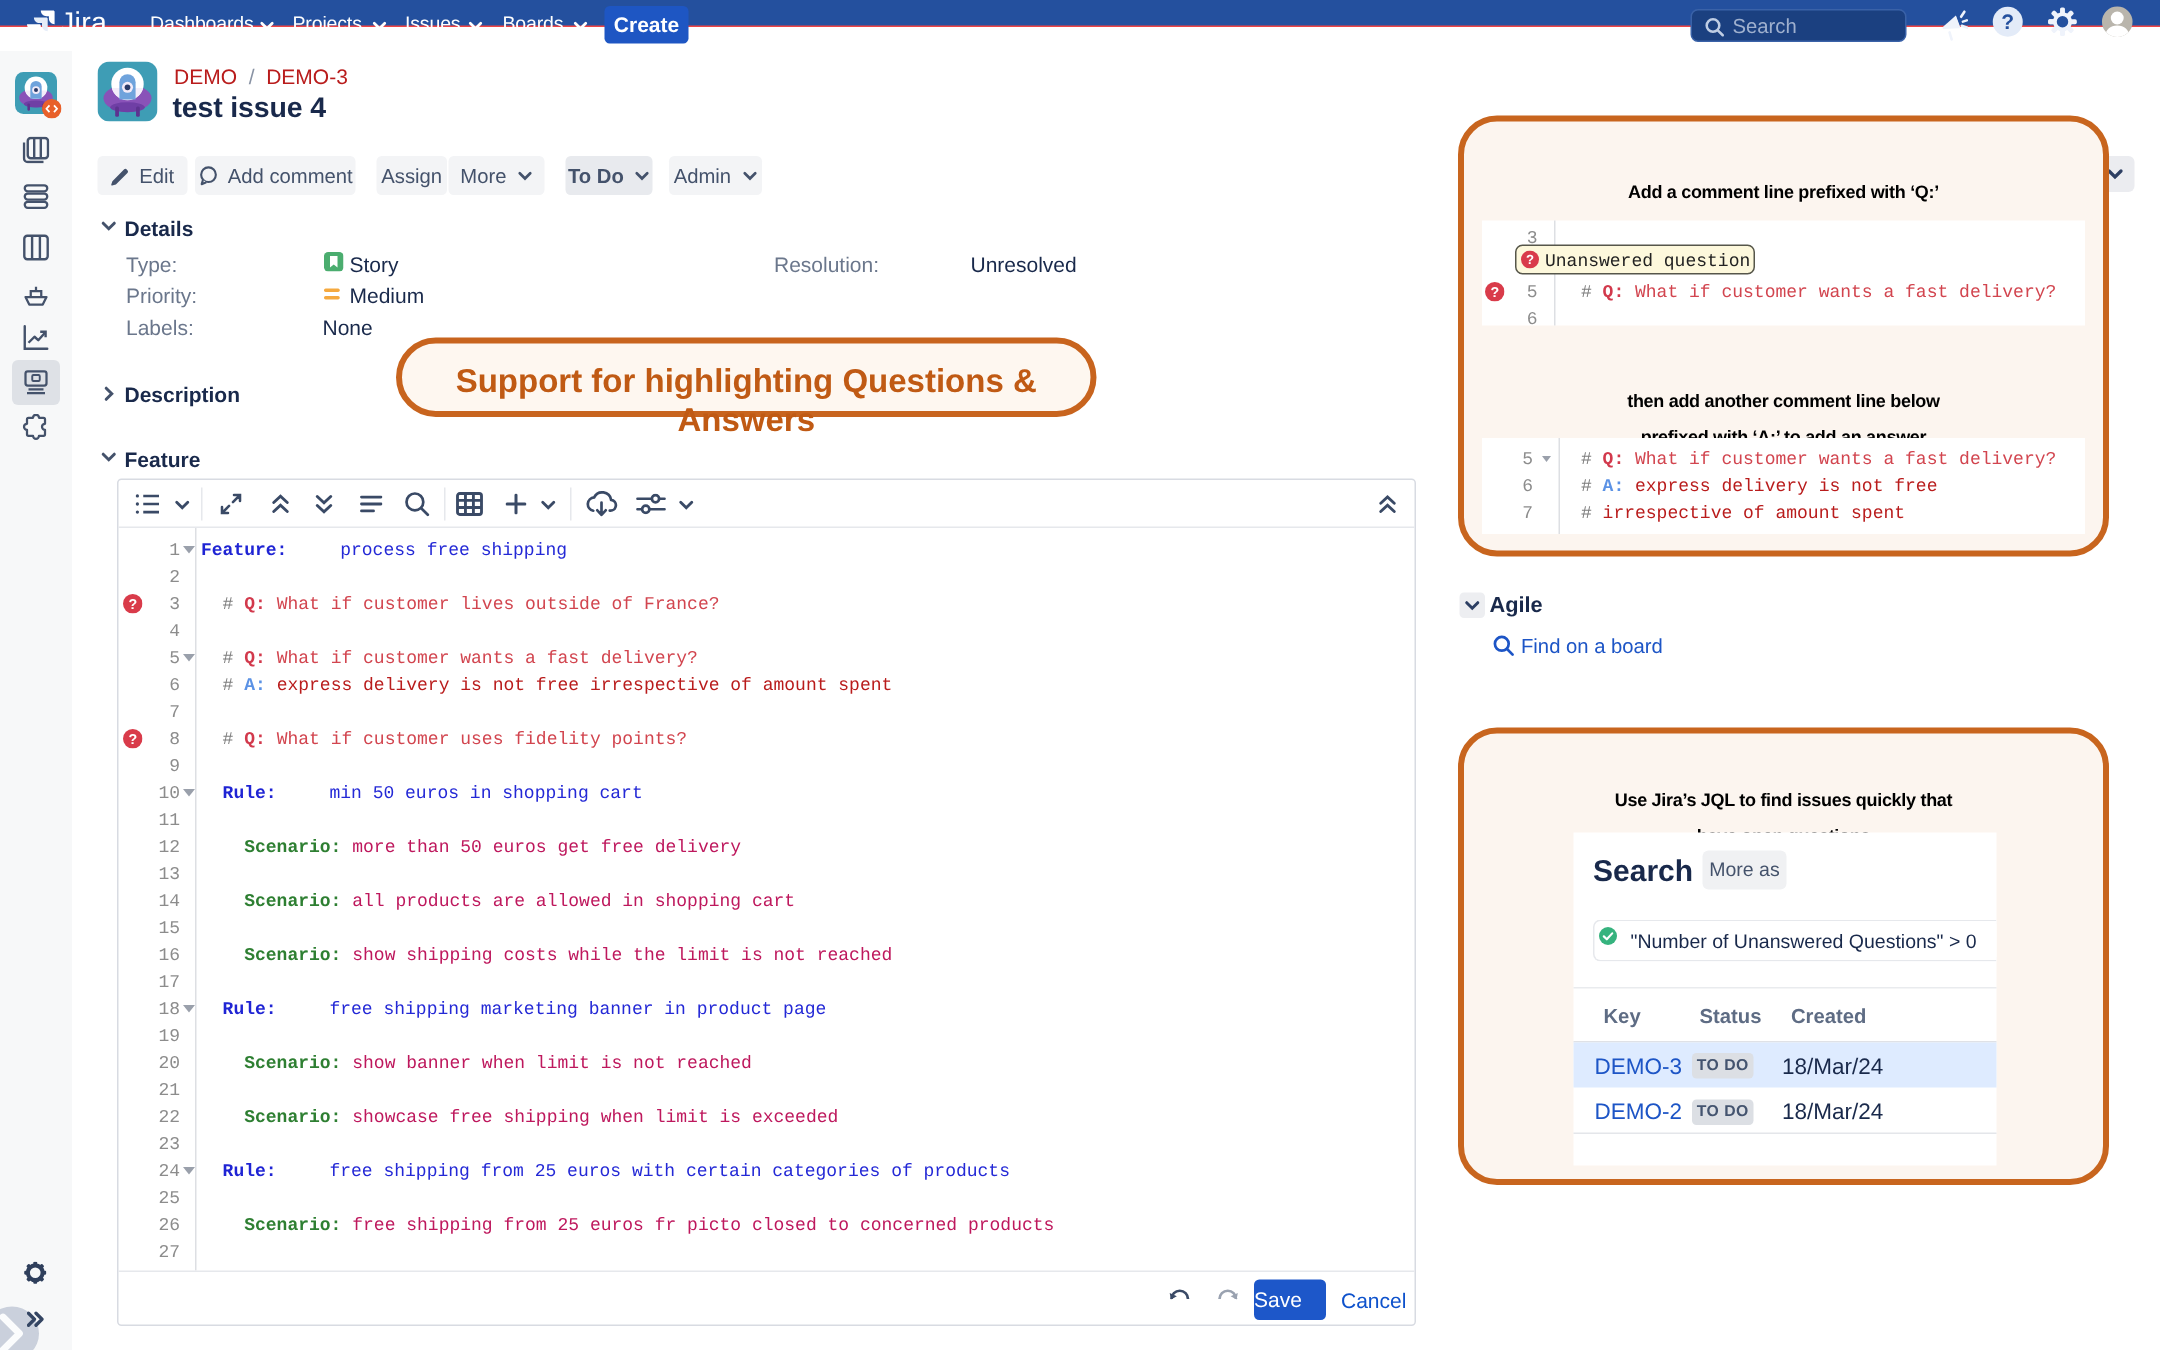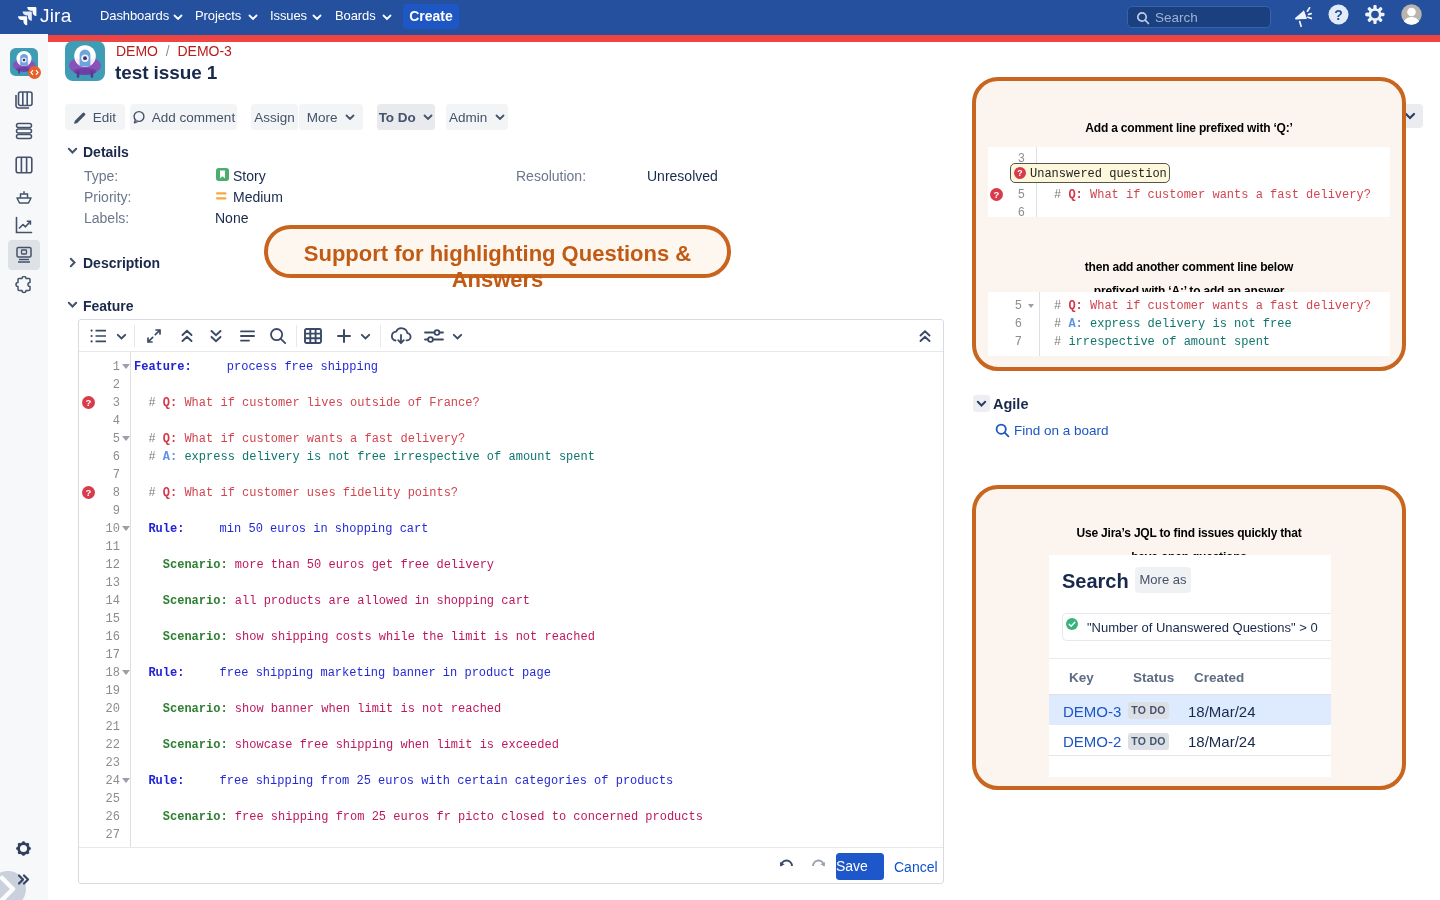--- a/index.html
+++ b/index.html
@@ -1,21 +1,21 @@
 <!DOCTYPE html>
 <html><head>
 <meta charset="utf-8">
 <style>
   * { margin:0; padding:0; box-sizing:border-box; }
   html,body { width:1440px; height:900px; overflow:hidden; background:#fff;
     font-family:"Liberation Sans", sans-serif; }
   .abs { position:absolute; }
   
-  #topnav { position:absolute; left:0; top:0; width:1440px; height:42px;
-    background:#24509E; border-bottom:7px solid #ef4444; }
+  #topnav { position:absolute; left:0; top:0; width:1440px; height:18px;
+    background:#24509E; border-bottom:1px solid #ef4444; }
   .navitem { position:absolute; top:0; height:32px; line-height:32px; color:#fff;
     font-size:13px; font-weight:500; letter-spacing:-0.1px; }
   #createbtn { position:absolute; left:403px; top:4px; width:56px; height:25px;
     background:#1E56C3; border-radius:3.5px; color:#fff; font-size:14px; font-weight:500;
     text-align:center; line-height:25px; font-weight:600; }
   #searchbox { position:absolute; left:1127px; top:6px; width:144px; height:22px;
     background:#1B4080; border:1px solid #3A62A8; border-radius:5px; }
   
   #sidebar { position:absolute; left:0; top:34px; width:48px; height:866px; background:#F7F8F9; }
   
@@ -25,21 +25,21 @@
     color:#44526B; font-size:13.5px; display:flex; align-items:center; justify-content:center; }
   .cl { height:18px; }
   .fold { position:absolute; left:122px; width:0; height:0; border-left:4px solid transparent; border-right:4px solid transparent; border-top:5px solid #9AA0AB; }
   
   .kw  { color:#1F24D4; font-weight:700; }
   .bl  { color:#2429D6;margin-left:28px; }
   .gr  { color:#be185d; }
   .grk { color:#2E7F32; font-weight:700; }
   .rd  { color:#D2454F; }
   .rdk { color:#D2394C; font-weight:700; }
-  .ab  { color:#0f766e;margin-top:24px; }
+  .ab  { color:#b91c1c;margin-top:24px; }
   .abk { color:#5B92E5; font-weight:700; }
   .gy  { color:#7E7E7E; }
   
   .callout { position:absolute; background:#FCF5EF; border:4px solid #C8651E; border-radius:26px; }
   .callout-h { position:absolute; width:100%; text-align:center; color:#000000;
     font-weight:700; font-size:12px; letter-spacing:-0.2px;margin-top:28px; }
   .snippet { position:absolute; background:#fff; font-family:"Liberation Mono", monospace;
     font-size:12px; line-height:18px; }
 </style>
 </head>
@@ -211,21 +211,21 @@
     <rect x="25.7" y="30" width="2.5" height="6.8" rx="1" fill="#5D3390"></rect>
     <circle cx="20" cy="15" r="10.8" fill="#fff"></circle>
     <path d="M20 25.6 a10.8 10.8 0 0 0 10.4 -8 l-20.8 0 a10.8 10.8 0 0 0 10.4 8z" fill="#F3EDF9"></path>
     <path d="M14.6 25.4 V13.9 a5.4 5.4 0 0 1 10.8 0 V25.4 Z" fill="#6FA3DC"></path>
     <circle cx="20" cy="17.2" r="3.7" fill="#F2EBF8"></circle>
     <circle cx="20" cy="17.2" r="1.9" fill="#2B3A67"></circle>
   </svg>
   <div class="abs" style="left:116px;top:43px;font-size:14px">
     <span class="link">DEMO</span><span style="color:#8993A4">&nbsp; / &nbsp;</span><span class="link">DEMO-3</span>
   </div>
-  <div class="abs" style="left:115px;top:62px;font-size:19px;font-weight:600;letter-spacing:-0.1px;color:#19294B">test issue 1</div>
+  <div class="abs" style="left:115px;top:62px;font-size:19px;font-weight:600;letter-spacing:-0.1px;color:#19294B">test issue 4</div>
 
   <div class="btn" style="left:65px;width:60px">
     <svg width="13" height="13" viewBox="0 0 14 14" style="margin-right:6px">
         <path fill="#44526B" d="M1 10.5 L9.3 2.2 a1.4 1.4 0 0 1 2 0 l.5.5 a1.4 1.4 0 0 1 0 2 L3.5 13 L.8 13.6 a.5.5 0 0 1-.6-.6 z"></path>
       </svg>
     Edit
   </div>
   <div class="btn" style="left:130px;width:107px">
     <svg width="14" height="14" viewBox="0 0 16 16" style="margin-right:6px">
         <circle cx="8" cy="7.4" r="5.6" stroke="#44526B" stroke-width="1.6" fill="none"></circle>

